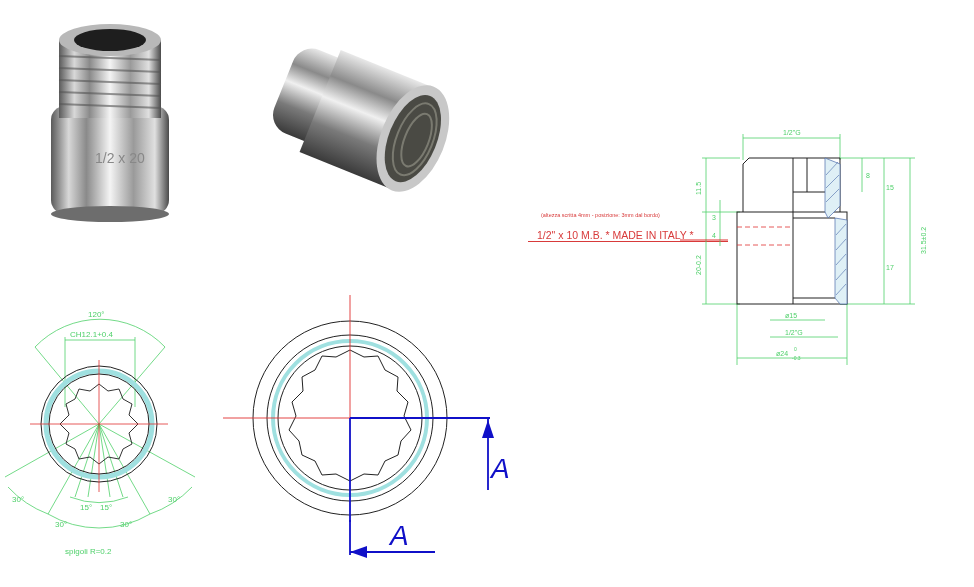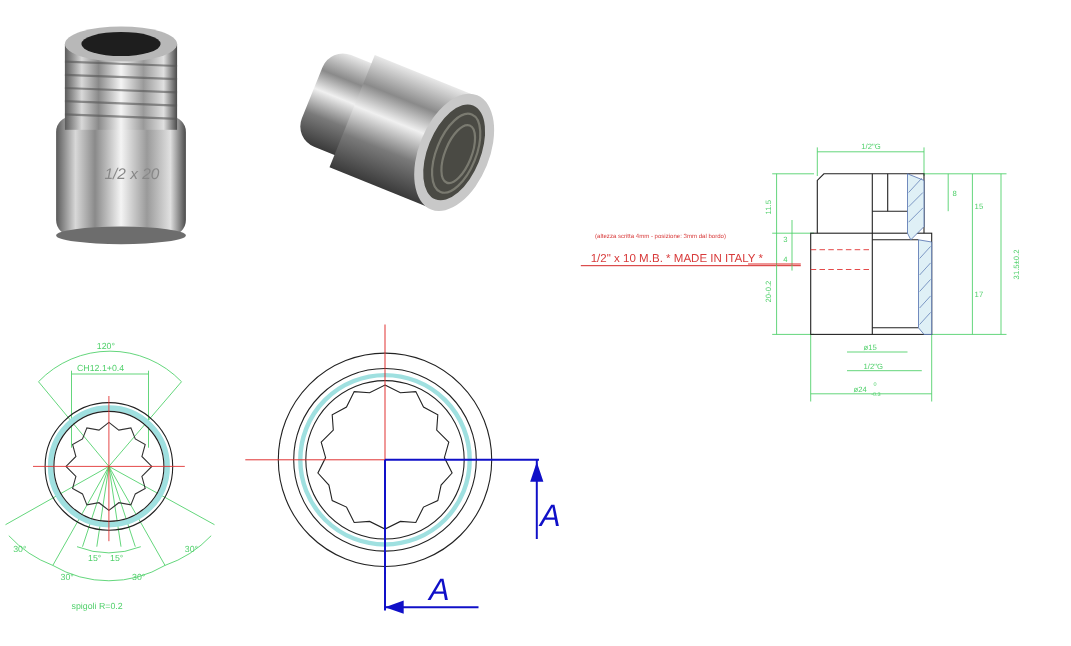--- a/index.html
+++ b/index.html
@@ -3,21 +3,21 @@
 <meta charset="utf-8">
 <style>
   html, body { margin:0; padding:0; background:#ffffff; }
   body { width:974px; height:587px; position:relative; overflow:hidden; font-family:"Liberation Sans", sans-serif; }
   .abs { position:absolute; }
   svg text { font-family:"Liberation Sans", sans-serif; }
 </style>
 </head>
 <body>
 
-<div class="abs" style="left:45px;top:18px;width:130px;height:205px;font-style:italic;">
+<div class="abs" style="left:45px;top:18px;width:130px;height:205px;">
   <svg width="130" height="205" viewBox="0 0 130 205">
     <defs>
       <linearGradient id="chrome1" x1="0" x2="1" y1="0" y2="0">
         <stop offset="0" stop-color="#5a5a5a"></stop>
         <stop offset="0.15" stop-color="#d8d8d8"></stop>
         <stop offset="0.3" stop-color="#8a8a8a"></stop>
         <stop offset="0.5" stop-color="#f4f4f4"></stop>
         <stop offset="0.7" stop-color="#9a9a9a"></stop>
         <stop offset="0.88" stop-color="#e0e0e0"></stop>
         <stop offset="1" stop-color="#4a4a4a"></stop>

